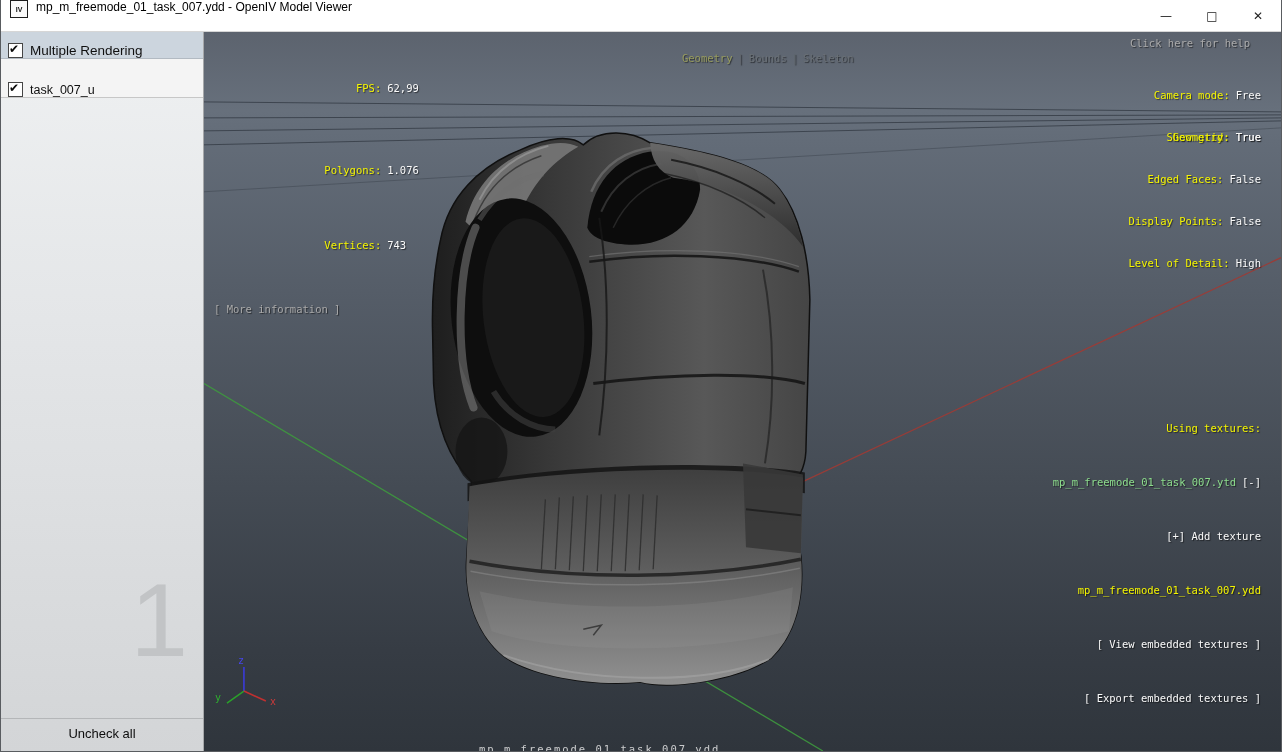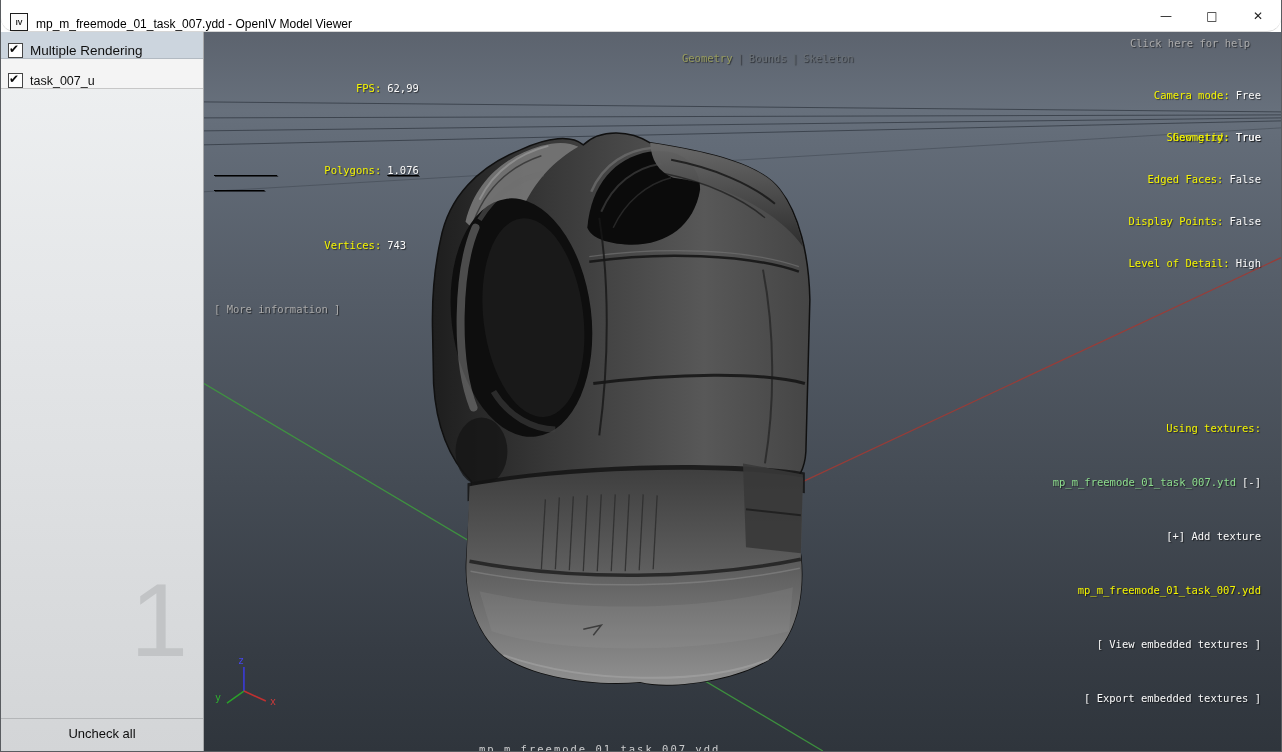--- a/index.html
+++ b/index.html
@@ -9,21 +9,21 @@
     background:#000;
   }
   .window{
     width:1282px;height:752px;position:relative;background:#fff;
     box-sizing:border-box;border-left:1px solid #595c60;border-right:1px solid #595c60;border-bottom:1px solid #595c60;
     display:flex;flex-direction:column;
   }
   
   .titlebar{
     height:31px;background:#ffffff;border-bottom:1px solid #d6d6d6;
-    display:flex;align-items:flex-end;flex:none;border-radius:14px;
+    display:flex;align-items:flex-start;flex:none;
   }
   .app-icon{
     width:16px;height:16px;margin-left:9px;border:1px solid #1c1c1c;background:#fafafa;
     display:flex;align-items:center;justify-content:center;
     font-size:7px;font-weight:bold;color:#111;flex:none;
   }
   .title-text{margin-left:8px;font-size:12px;color:#000;white-space:nowrap;}
   .win-controls{margin-left:auto;display:flex;height:100%;}
   .win-btn{
     width:46px;height:100%;border:none;background:transparent;padding:0;
@@ -33,21 +33,21 @@
   
   .content{flex:1;display:flex;min-height:0;}
   
   .sidebar{
     width:203px;flex:none;position:relative;box-sizing:border-box;
     background:linear-gradient(180deg,#eff1f2 0%,#e4e6e8 40%,#d3d5d7 100%);
     border-right:1px solid #a6a8aa;
   }
   .side-row{display:flex;align-items:flex-end;gap:7px;padding:0 7px;box-sizing:border-box;}
   .header-row{height:27px;background:#ccd5de;border-bottom:1px solid #b2bac2;font-size:13.5px;color:#101010;}
-  .item-row{height:30px;background:#f4f4f4;border-bottom:1px solid #c7c7c7;font-size:12.5px;color:#101010;}
+  .item-row{height:39px;background:#f4f4f4;border-bottom:1px solid #c7c7c7;font-size:12.5px;color:#101010;}
   .checkbox{
     width:13px;height:13px;background:#fff;border:1px solid #454545;position:relative;flex:none;box-sizing:content-box;
   }
   .checkbox.checked::after{
     content:"\2714";position:absolute;left:0px;top:-2px;font-size:12px;color:#0a0a0a;
   }
   .watermark{
     position:absolute;right:15px;bottom:83px;font-size:104px;line-height:0.9;
     color:#c2c4c6;font-weight:400;
   }
@@ -68,21 +68,21 @@
     text-shadow:1px 1px 1px rgba(0,0,0,0.55);
   }
   .yl{color:#f5f500;}
   .wv{color:#fafafa;}
   .grn{color:#8cdc8c;}
   .sp{margin-left:6px;}
   
   .stats{left:10px;top:4px;}
   .stat-row .lbl{display:inline-block;width:104px;text-align:right;}
   .stat-row .val{margin-left:6px;color:#fafafa;}
-  .stat-gap{margin-top:7px;text-decoration:underline;}
+  .stat-gap{margin-top:7px;}
   .more-info{margin-top:4px;color:#a9a9a9;}
   
   .tabs{top:4px;left:50%;transform:translateX(-50%);}
   .tab{color:#6a7076;cursor:default;}
   .tab.active{color:#979c5e;text-align:right;}
   .tabsep{color:#60666c;margin:0 5px;}
   
   .help{top:4px;right:31px;color:#a9a9a9;}
   .cam{top:28px;right:20px;text-align:right;line-height:14px;}
   .rset{top:70px;right:20px;text-align:right;line-height:14px;}

